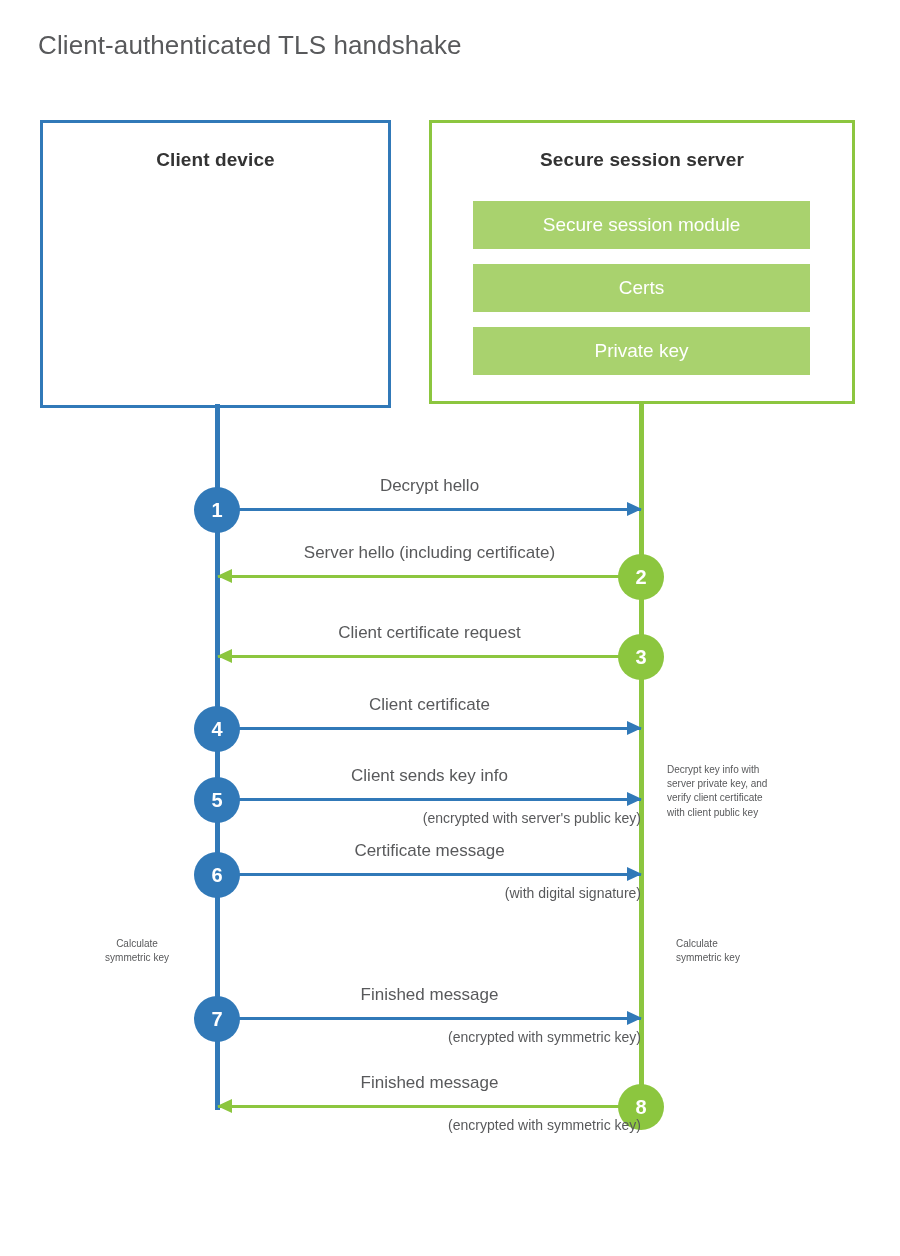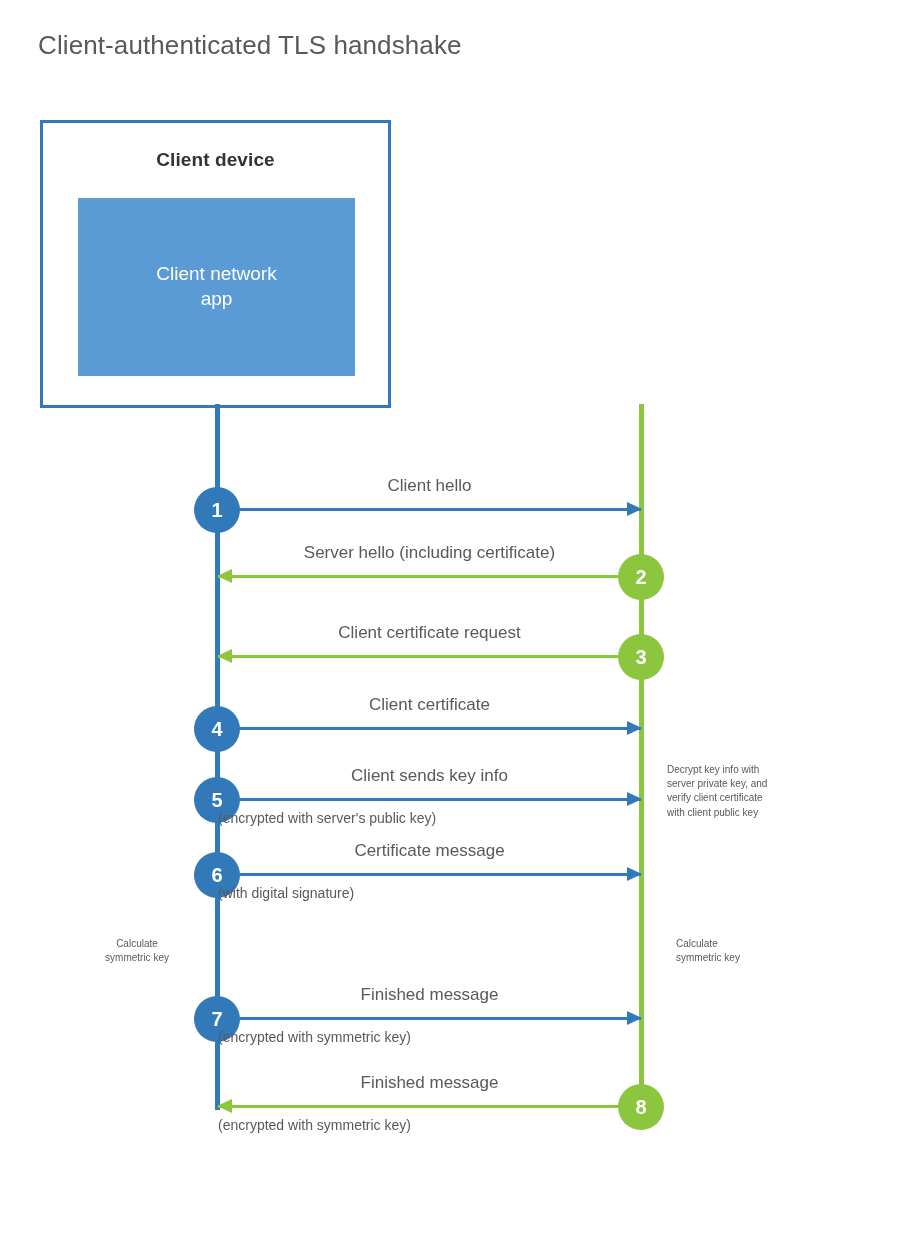--- a/index.html
+++ b/index.html
@@ -194,21 +194,21 @@
     text-align: center;
     font-size: 17px;
     color: #58595b;
     top: -32px;
     white-space: nowrap;
   }
   .msg-sublabel {
     position: absolute;
     left: 218px;
     width: 423px;
-    text-align: left;
+    text-align: right;
     font-size: 14px;
     color: #58595b;
     top: 12px;
     white-space: nowrap;
   }
 
   
   .side-note {
     position: absolute;
     font-size: 10px;
@@ -237,34 +237,40 @@
 </style>
 </head>
 <body>
 
 <div id="diagram-root">
 
   <div class="page-title">Client-authenticated TLS handshake</div>
 
   <div class="actor-box client">
     <div class="actor-title">Client device</div>
-    <div class="client-app">
-      <div>
-        <span>Client network</span><br>
-        <span>app</span>
-      </div>
-    </div>
-  </div>
-
+  </div>
+
+  <div class="actor-box server">
+    <div class="actor-title">Secure session server</div>
+    <div class="server-bar b0">
+      <span>Secure session module</span>
+    </div>
+    <div class="server-bar b1">
+      <span>Certs</span>
+    </div>
+    <div class="server-bar b2">
+      <span>Private key</span>
+    </div>
+  </div>
 
   <div class="lifeline client-life"></div>
   <div class="lifeline server-life"></div>
 
   <div class="msg" style="top:508px;">
-    <div class="msg-label">Client hello</div>
+    <div class="msg-label">Decrypt hello</div>
     <div class="msg-line to-server"></div>
     <div class="arrow-head right"></div>
     <div class="step-badge blue">
       <span>1</span>
     </div>
   </div>
 
   <div class="msg" style="top:575px;">
     <div class="msg-label">Server hello (including certificate)</div>
     <div class="msg-line to-client"></div>

